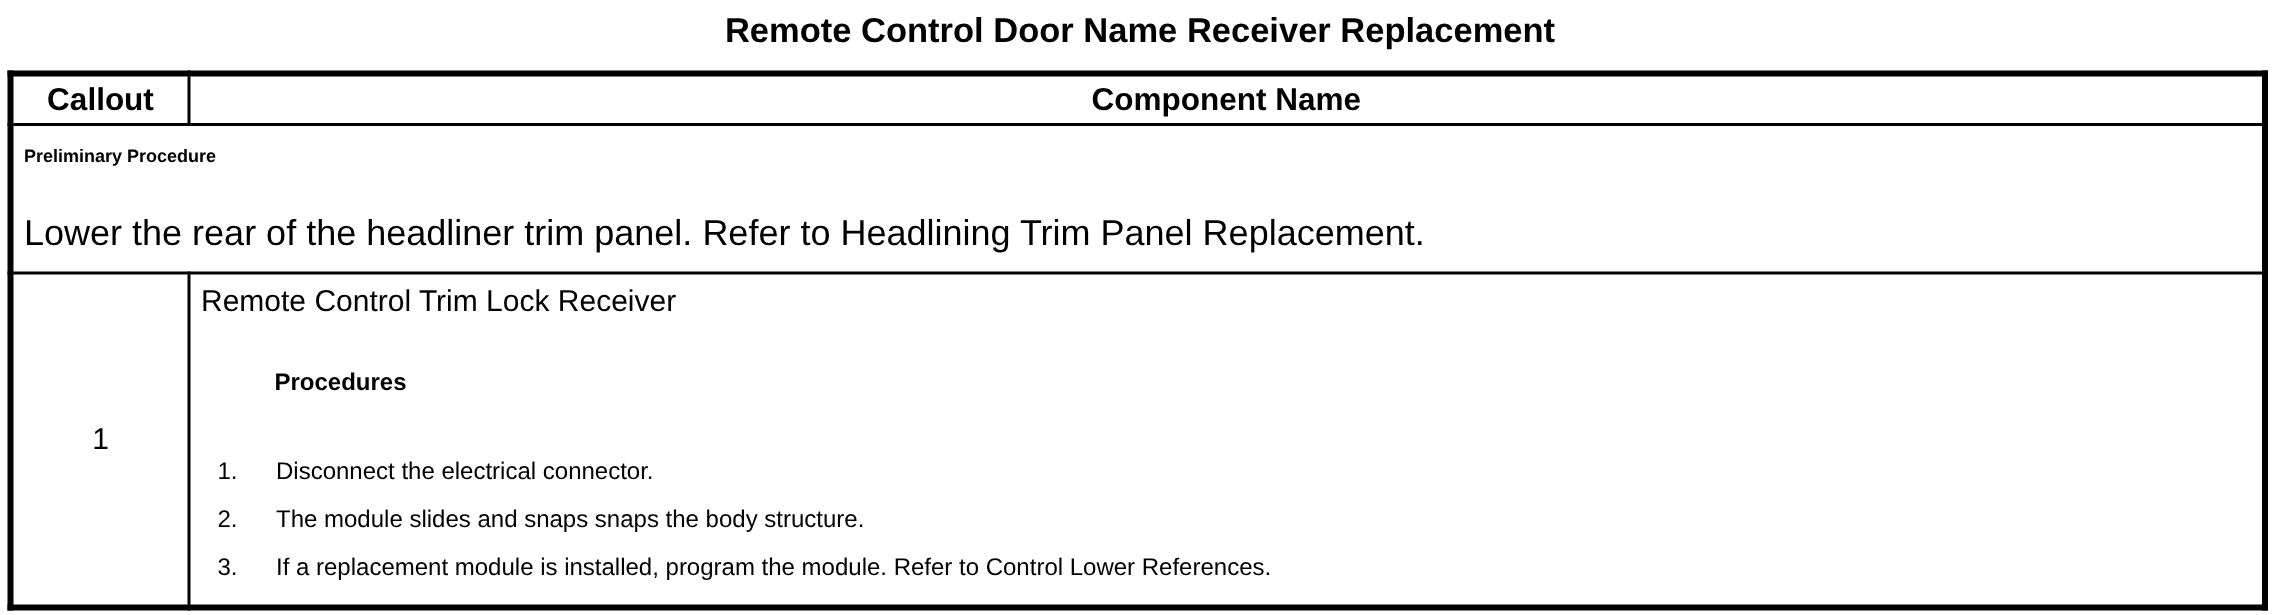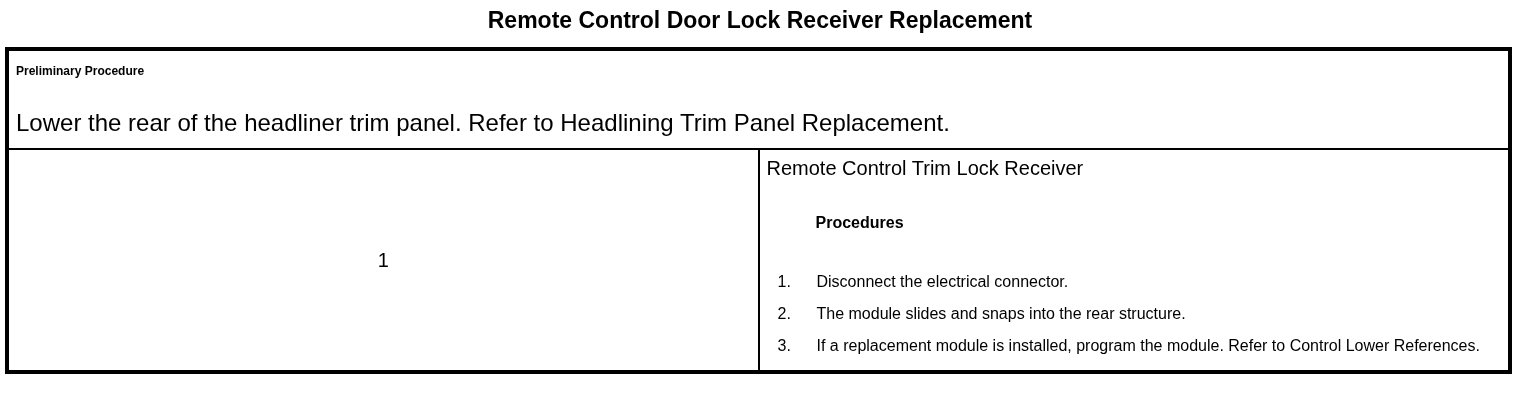--- a/index.html
+++ b/index.html
@@ -94,39 +94,43 @@
   ol.steps li::before {
     content: counter(step) ".";
     position: absolute;
     left: 11px;
   }
 </style>
 </head>
 <body>
 
 <div>
-  <div class="doc-title">Remote Control Door Lock Receiver Replacement</div>
+  <div class="doc-title">Remote Control Door Name Receiver Replacement</div>
 
   <table class="proc-table">
     <tbody>
+        <tr class="header-row">
+      <th class="callout-col">Callout</th>
+      <th>Component Name</th>
+    </tr>
 
     <tr>
       <td class="prelim-cell" colspan="2">
         <div class="prelim-heading">Preliminary Procedure</div>
         <div class="prelim-text">Lower the rear of the headliner trim panel. Refer to Headlining Trim Panel Replacement.</div>
       </td>
     </tr>
 
     <tr>
       <td class="callout-cell">1</td>
       <td class="component-cell">
         <div class="component-name">Remote Control Trim Lock Receiver</div>
         <div class="procedures-heading">Procedures</div>
         <ol class="steps">
           <li>Disconnect the electrical connector.</li>
-          <li>The module slides and snaps into the rear structure.</li>
+          <li>The module slides and snaps snaps the body structure.</li>
           <li>If a replacement module is installed, program the module. Refer to Control Lower References.</li>
         </ol>
       </td>
     </tr>
   </tbody>
     </table>
 </div>
 
 </body></html>

